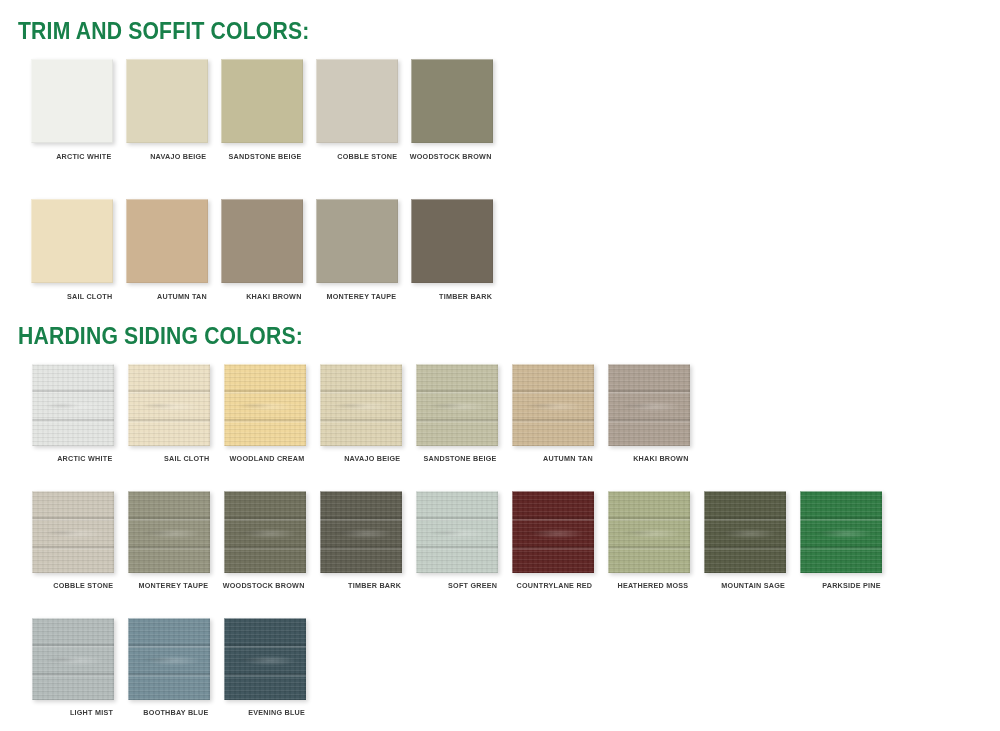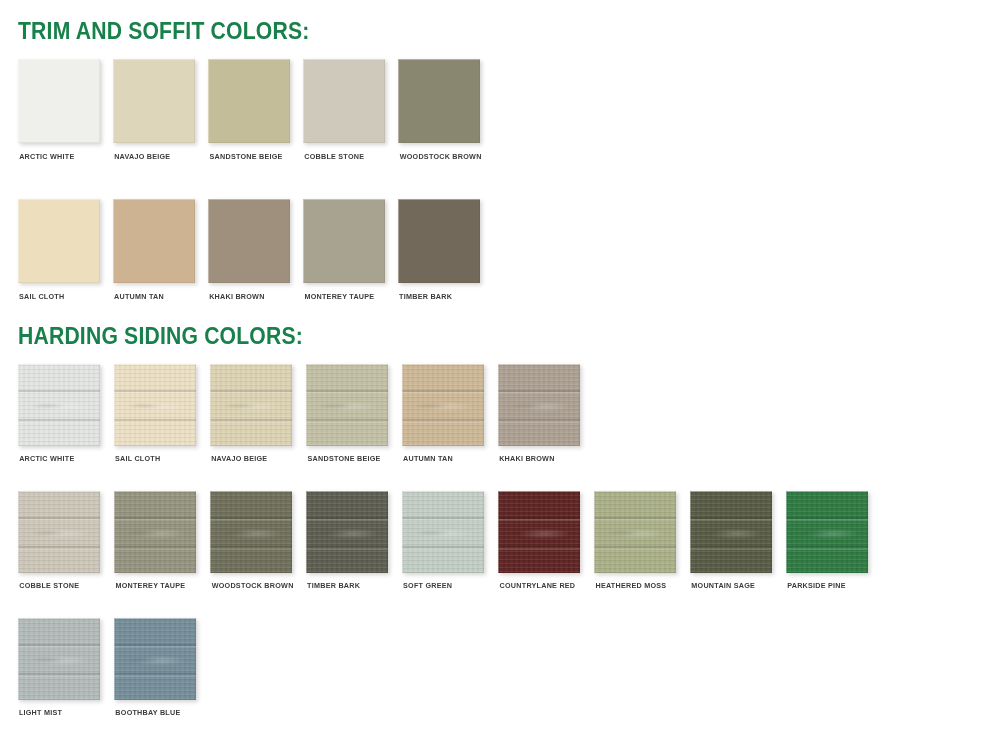--- a/index.html
+++ b/index.html
@@ -29,21 +29,21 @@
   #trim-section{left:18px;top:18px;}
   #siding-section{left:18px;top:323px;}
 
   .rows{margin-top:14px;}
   .row{display:flex;}
 
   
   .cell{
     display:flex;
     flex-direction:column;
-    align-items:flex-start;
+    align-items:flex-end;
   }
   .chip-wrap{
     position:relative;
   }
   .chip{
     position:relative;
     overflow:hidden;
     box-shadow:2px 2px 4px rgba(0,0,0,0.17);
     background-clip:padding-box;
   }
@@ -214,20 +214,28 @@
         <div class="cell">
           <div class="chip-wrap">
             <div class="chip" style="background-color: rgb(236, 224, 196);">
                 <span class="grain"></span>
               </div>
           </div>
           <div class="label" style="color: rgb(59, 59, 59);">SAIL CLOTH</div>
         </div>
         <div class="cell">
           <div class="chip-wrap">
+            <div class="chip" style="background-color: rgb(240, 215, 155);">
+                <span class="grain"></span>
+              </div>
+          </div>
+          <div class="label" style="color: rgb(59, 59, 59);">WOODLAND CREAM</div>
+        </div>
+        <div class="cell">
+          <div class="chip-wrap">
             <div class="chip" style="background-color: rgb(221, 211, 179);">
                 <span class="grain"></span>
               </div>
           </div>
           <div class="label" style="color: rgb(59, 59, 59);">NAVAJO BEIGE</div>
         </div>
         <div class="cell">
           <div class="chip-wrap">
             <div class="chip" style="background-color: rgb(194, 192, 164);">
                 <span class="grain"></span>
@@ -337,19 +345,27 @@
           </div>
           <div class="label" style="color: rgb(59, 59, 59);">LIGHT MIST</div>
         </div>
         <div class="cell">
           <div class="chip-wrap">
             <div class="chip" style="background-color: rgb(116, 142, 153);">
                 <span class="grain"></span>
               </div>
           </div>
           <div class="label" style="color: rgb(59, 59, 59);">BOOTHBAY BLUE</div>
+        </div>
+        <div class="cell">
+          <div class="chip-wrap">
+            <div class="chip" style="background-color: rgb(62, 84, 92);">
+                <span class="grain"></span>
+              </div>
+          </div>
+          <div class="label" style="color: rgb(59, 59, 59);">EVENING BLUE</div>
         </div>
       </div>
 
     </div>
   </div>
 
 </div>
 
 </body></html>

